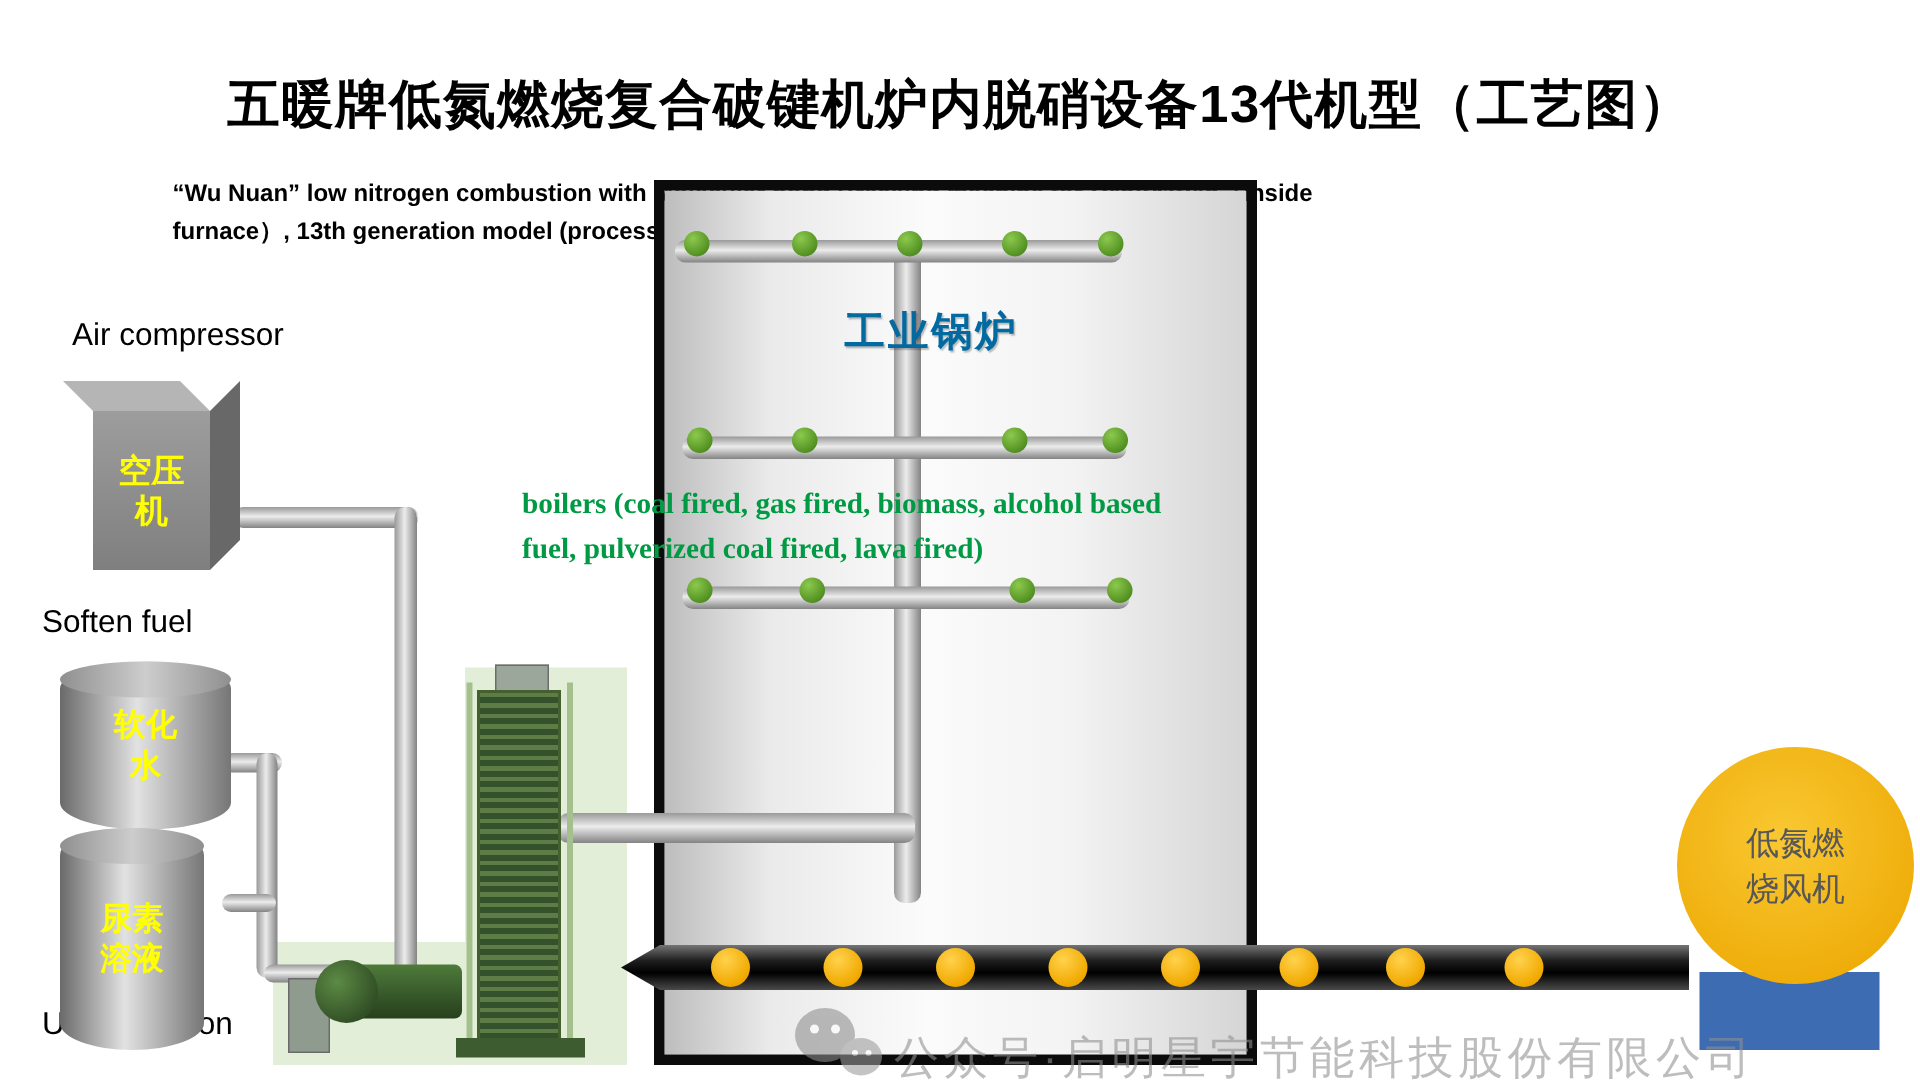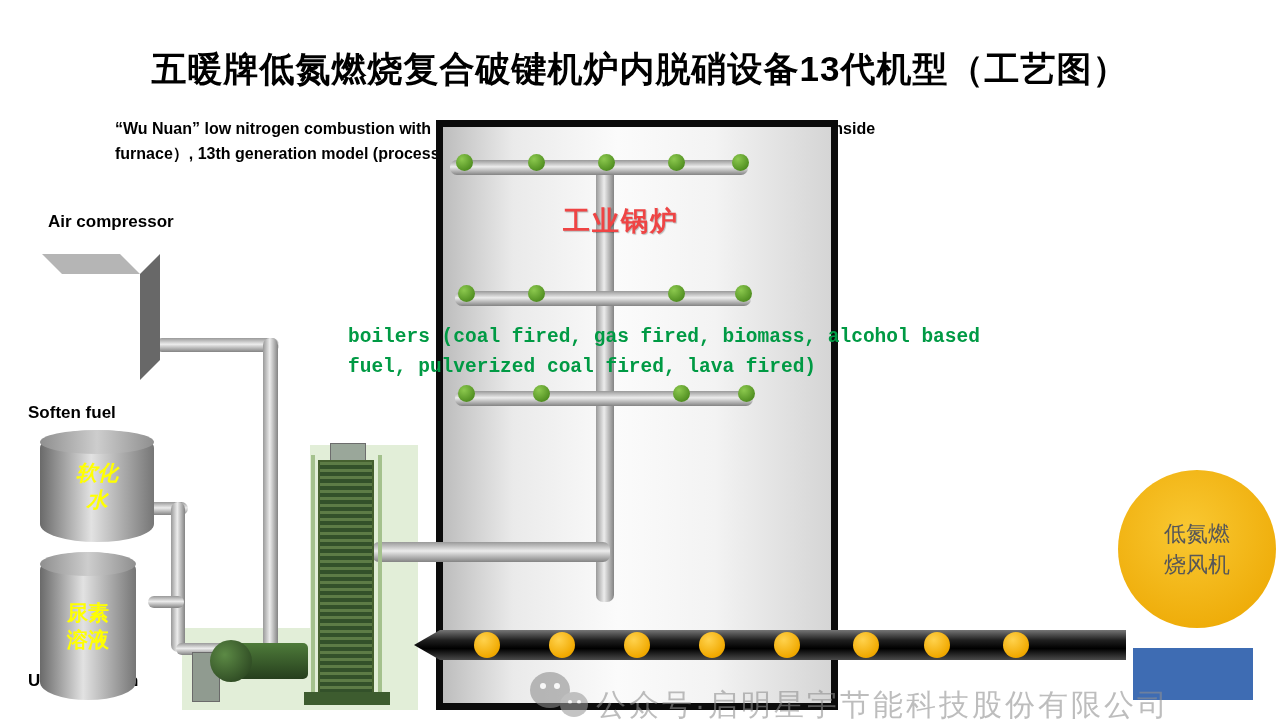--- a/index.html
+++ b/index.html
@@ -14,21 +14,21 @@
   .title {
     top:46px; left:0; width:100%; text-align:center;
     font-size:35px; font-weight:bold; letter-spacing:1px; color:#000;
   }
   .subtitle {
     top:116px; left:115px; width:960px;
     font-size:16px; font-weight:bold; line-height:25px; color:#000;
   }
   .subtitle .serif { font-family:"Liberation Serif", serif; font-size:17.5px; }
 
-  .eq-label { font-size:17px; font-weight:bold; color:#000; }
+  .eq-label { font-size:21px; font-weight:normal; color:#000; }
 
   
   .cube { left:62px; top:254px; width:98px; height:126px; z-index:3; }
   .cube-front {
     position:absolute; left:0; top:20px; width:78px; height:106px;
     background:linear-gradient(180deg,#9d9d9d,#7f7f7f);
     display:flex; align-items:center; justify-content:center;
   }
   .cube-top {
     position:absolute; left:0; top:0; width:78px; height:20px;
@@ -63,25 +63,25 @@
 
   
   .boiler {
     left:436px; top:120px; width:402px; height:590px;
     border:7px solid #0b0b0b; box-sizing:border-box;
     background:linear-gradient(90deg,#bdbdbd 0%, #eaeaea 18%, #fbfbfb 45%, #f3f3f3 70%, #d5d5d5 100%);
     z-index:1;
   }
   .boiler-title {
     left:563px; top:203px; font-size:27px; font-weight:bold; letter-spacing:2px;
-    color:#ef4444; text-shadow:1px 1px 1px rgba(0,0,0,0.25); z-index:3;
+    color:#0369a1; text-shadow:1px 1px 1px rgba(0,0,0,0.25); z-index:3;
   }
   .boiler-desc {
     left:348px; top:322px; width:640px;
-    font-family:Liberation Mono, monospace; font-weight:bold; font-size:19.5px;
+    font-family:Liberation Serif, serif; font-weight:bold; font-size:19.5px;
     line-height:30px; color:#009a44; z-index:3;
   }
   .nozzle {
     position:absolute; width:17px; height:17px; border-radius:50%;
     background:radial-gradient(circle at 35% 30%, #8cc94e, #4f8d20 75%);
     z-index:3;
   }
 
   
   .pale { background:#e2eed8; z-index:1; }
@@ -112,21 +112,21 @@
   }
   .burner {
     position:absolute; top:632px; width:26px; height:26px; border-radius:50%;
     background:radial-gradient(circle at 38% 30%, #ffd24d, #f1a900 70%, #d69300);
     z-index:7;
   }
 
   
   .fan-base { left:1133px; top:648px; width:120px; height:52px; background:#3e6cb3; z-index:4; }
   .fan-circle {
-    left:1118px; top:470px; width:158px; height:158px; border-radius:50%;
+    left:1118px; top:498px; width:158px; height:158px; border-radius:50%;
     background:radial-gradient(circle at 45% 38%, #f9c832, #eeab07 80%);
     display:flex; align-items:center; justify-content:center; z-index:5;
   }
   .fan-label {
     color:#575757; font-size:22px; line-height:31px; text-align:center;
     white-space:pre-line; font-weight:400;
   }
 
   
   .watermark {
@@ -150,24 +150,28 @@
   <div class="abs title">五暖牌低氮燃烧复合破键机炉内脱硝设备13代机型（工艺图）</div>
   <div class="abs subtitle">
     <span>“Wu Nuan” low nitrogen combustion with Molecular bond Breaking machine for </span><span class="serif">Denitration</span><span>（inside</span><br>
     <span>furnace）, 13th generation model (process diagram)</span>
   </div>
 
   <div class="abs eq-label" style="left:48px; top:212px;">Air compressor</div>
   <div class="abs cube">
     <div class="cube-top"></div>
     <div class="cube-side"></div>
+    <div class="cube-front">
+      <span class="yellow-cn">空压
+机</span>
+    </div>
   </div>
 
   <div class="abs eq-label" style="left:28px; top:403px;">Soften fuel</div>
-  <div class="abs cyl" style="left:40px; top:430px; width:114px; height:112px;font-style:italic;">
+  <div class="abs cyl" style="left:40px; top:441px; width:114px; height:112px;">
     <span class="yellow-cn">软化
 水</span>
   </div>
   <div class="abs cyl" style="left:40px; top:552px; width:96px; height:148px;">
     <span class="yellow-cn">尿素
 溶液</span>
   </div>
   <div class="abs eq-label" style="left:28px; top:671px;">Urea Solution</div>
 
   <div class="abs pale" style="left:310px; top:445px; width:108px; height:265px;"></div>

